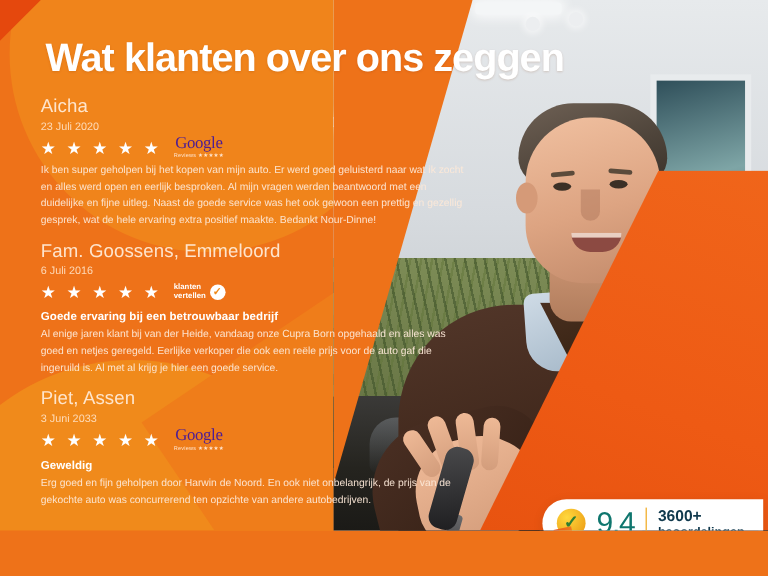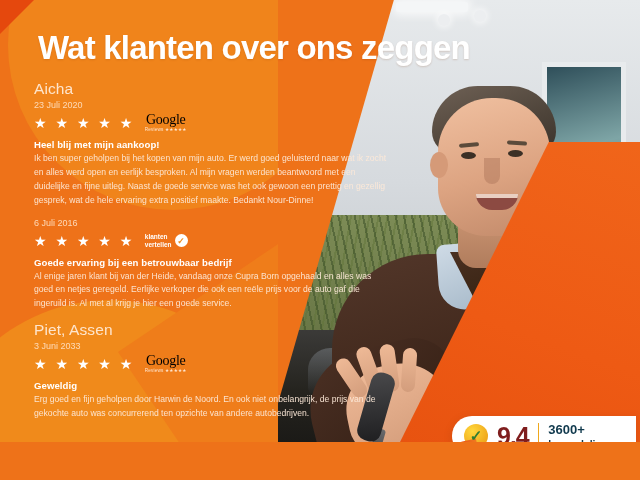--- a/index.html
+++ b/index.html
@@ -264,21 +264,21 @@
     opacity: .92;
   }
   .rv-meta {
     display: flex; align-items: center; gap: 10px;
     margin-top: 3px; height: 20px;
   }
   .stars { color: #ffffff; font-size: 14px; letter-spacing: 2.5px; line-height: 1; }
 
   .brand-google { display: flex; flex-direction: column; align-items: center; line-height: 1; }
   .brand-google .g-word {
-    color: #000000; font-size: 14px; font-weight: 400;
+    color: #4c1d95; font-size: 14px; font-weight: 400;
     font-family: "Liberation Serif", serif; letter-spacing: -.3px;
   }
   .brand-google .g-sub {
     color: #ffe3cc; font-size: 4.6px; letter-spacing: .2px; margin-top: 1px;
   }
 
   .brand-kv { display: flex; align-items: center; gap: 3px; }
   .brand-kv .kv-text {
     color: #ffffff; font-size: 6.5px; font-weight: 700; line-height: 1.15;
   }
@@ -320,21 +320,21 @@
     transform: translateY(-1px);
   }
   .kiyoh-mark .swoosh {
     position: absolute; left: -2px; bottom: -1px;
     width: 15px; height: 9px;
     background: linear-gradient(90deg, #e8541a, #f07a1e);
     border-radius: 0 0 0 8px;
     transform: rotate(-12deg);
   }
   .score-num {
-    color: #7f1d1d; font-size: 25px; font-weight: 700; letter-spacing: -1px;
+    color: #0f766e; font-size: 25px; font-weight: 400; letter-spacing: -1px;
   }
   .score-sep { width: 1.5px; height: 26px; background: #f0a81c; flex: 0 0 auto; }
   .score-text { line-height: 1.2; }
   .score-text .st1 { color: #10394d; font-size: 13px; font-weight: 700; }
   .score-text .st2 { color: #10394d; font-size: 10.5px; font-weight: 700; }
 </style>
 </head>
 <body>
 
 <div class="stage">
@@ -408,25 +408,25 @@
       <div class="review">
         <div class="rv-name">Aicha</div>
         <div class="rv-date">23 Juli 2020</div>
         <div class="rv-meta">
           <div class="stars">★ ★ ★ ★ ★</div>
           <div class="brand-google">
             <span class="g-word">Google</span>
             <span class="g-sub">Reviews ★★★★★</span>
           </div>
         </div>
-        <div class="rv-title">Heel blij met mijn aankoop!</div>
         <div class="rv-body">Ik ben super geholpen bij het kopen van mijn auto. Er werd goed geluisterd naar wat ik zocht en alles werd open en eerlijk besproken. Al mijn vragen werden beantwoord met een duidelijke en fijne uitleg. Naast de goede service was het ook gewoon een prettig en gezellig gesprek, wat de hele ervaring extra positief maakte. Bedankt Nour-Dinne!</div>
       </div>
 
       <div class="review">
+        <div class="rv-name">Fam. Goossens, Emmeloord</div>
         <div class="rv-date">6 Juli 2016</div>
         <div class="rv-meta">
           <div class="stars">★ ★ ★ ★ ★</div>
           <div class="brand-kv">
             <div class="kv-text">
               <div>klanten</div>
               <div>vertellen</div>
             </div>
             <div class="kv-badge">✓</div>
           </div>

